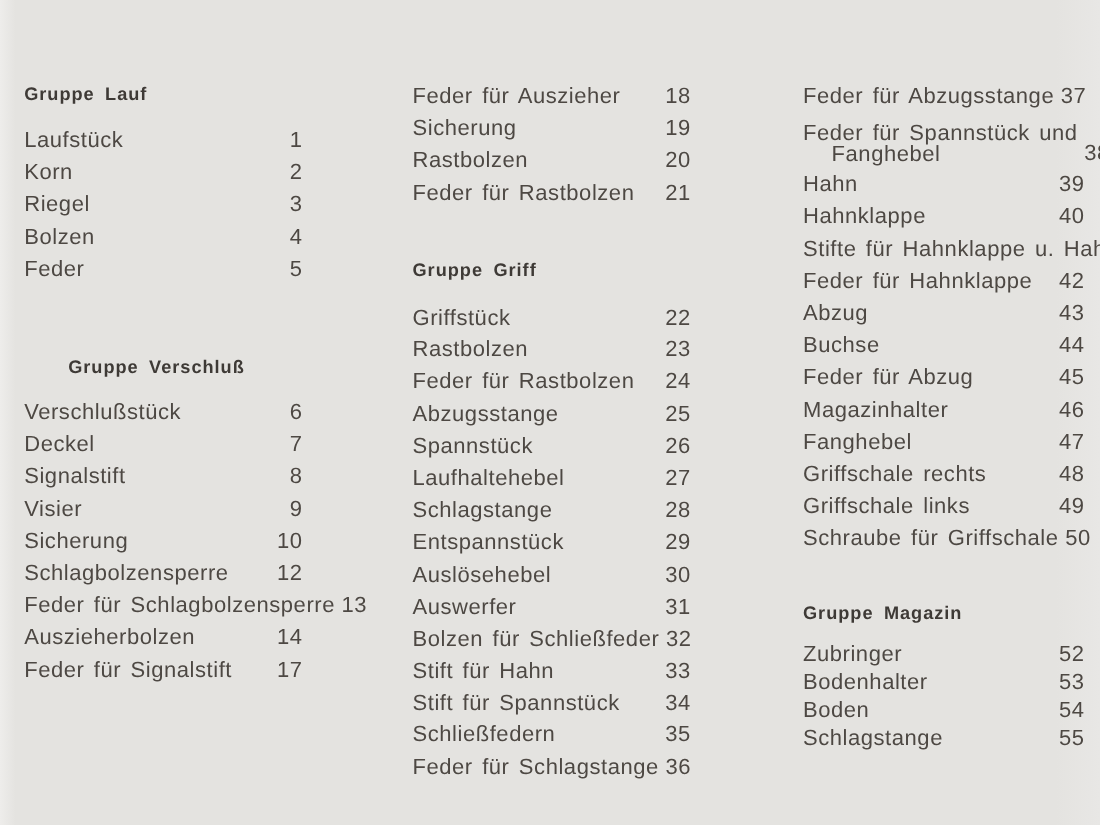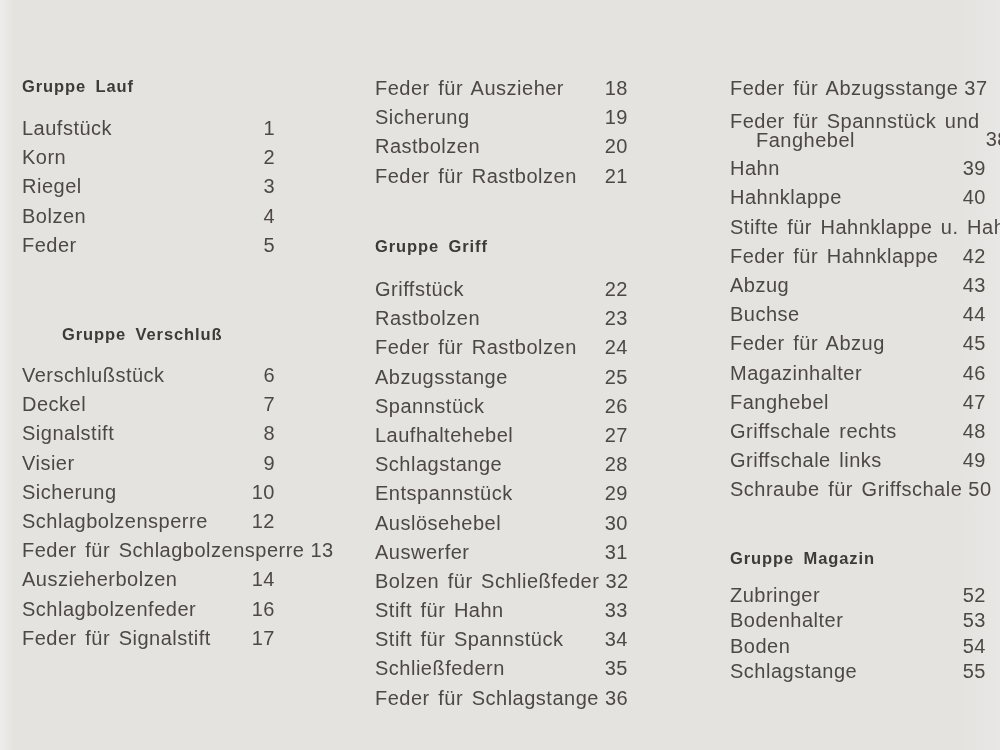--- a/index.html
+++ b/index.html
@@ -116,24 +116,20 @@
         </div>
       <div class="row">
           <span class="lbl">Feder für Schlagbolzensperre</span>
           <span class="num">13</span>
         </div>
       <div class="row">
           <span class="lbl">Auszieherbolzen</span>
           <span class="num">14</span>
         </div>
       <div class="row">
-          <span class="lbl">Schlagbolzenfeder</span>
-          <span class="num">16</span>
-        </div>
-      <div class="row">
           <span class="lbl">Feder für Signalstift</span>
           <span class="num">17</span>
         </div>
     </div>
   </div>
 
   <div class="col" id="col2">
     <div class="rows" id="c2-r1">
       <div class="row">
           <span class="lbl">Feder für Auszieher</span>

